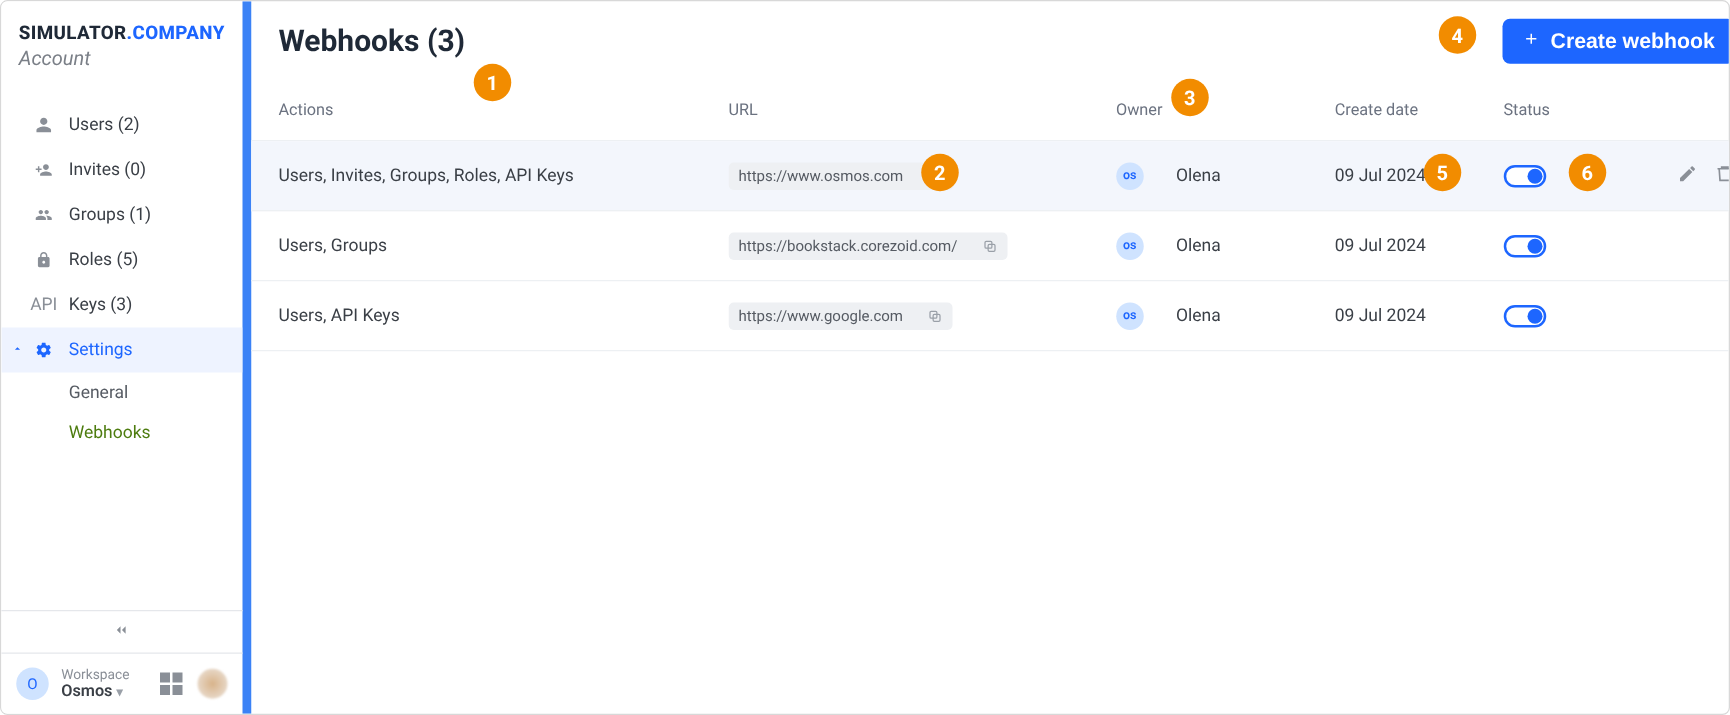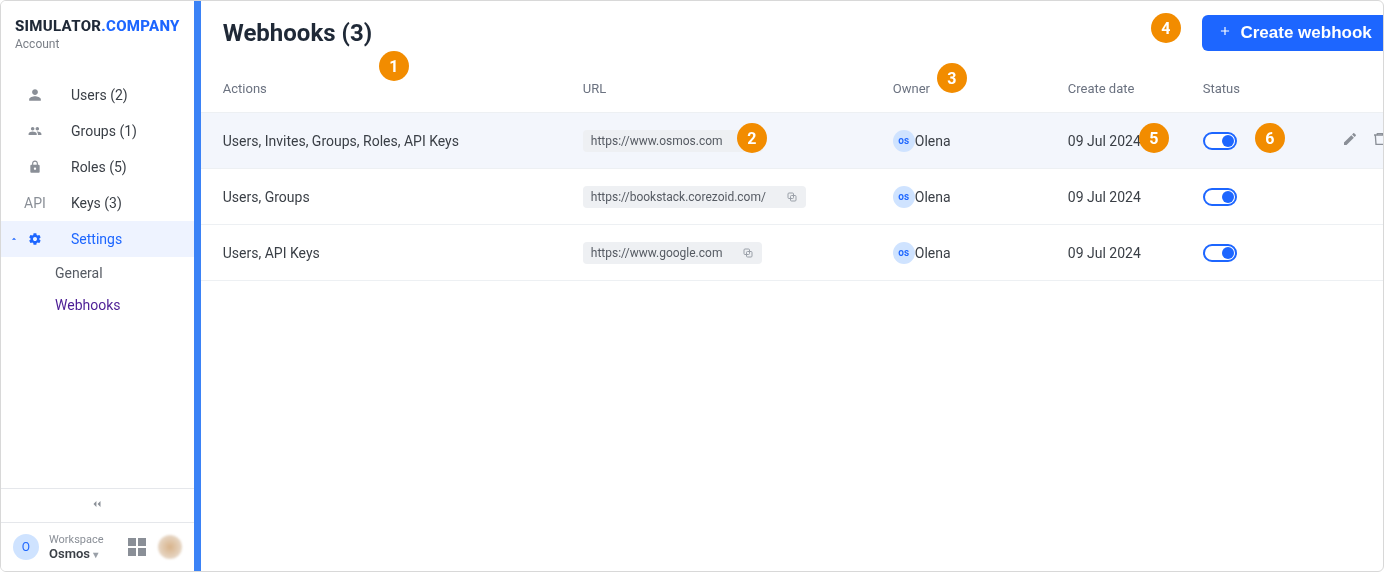--- a/index.html
+++ b/index.html
@@ -32,33 +32,34 @@
       padding: 16px 14px 4px 14px;
     }
     .brand-title {
       font-weight: 800;
       font-size: 15px;
       letter-spacing: 0.3px;
     }
     .brand-black { color: #1f2937; }
     .brand-blue { color: #1d66ff; }
     .brand-sub {
-      font-size: 12px;
+      font-size: 16px;
       color: #7a7f87;
       margin-top: 2px;
+      font-style: italic;
     }
     .nav {
       margin-top: 22px;
       flex: 1;
       overflow: auto;
     }
     .nav-item {
       display: flex;
       align-items: center;
-      gap: 28px;
+      gap: 12px;
       padding: 10px 16px 10px 26px;
       color: #3a3f46;
       cursor: pointer;
       font-size: 14px;
     }
     .nav-item .icon { width: 16px; color: #8a8f97; display:flex; align-items:center; justify-content:center; }
     .nav-item.active {
       background: #eef3ff;
       color: #1d66ff;
     }
@@ -67,21 +68,21 @@
       position: absolute;
       left: 8px;
     }
     .nav-item.settings { position: relative; }
     .nav-sub {
       padding: 8px 16px 8px 54px;
       color: #565b63;
       cursor: pointer;
       font-size: 14px;
     }
-    .nav-sub.active { color: #4c1d95; }
+    .nav-sub.active { color: #4d7c0f; }
     .sidebar-bottom {
       border-top: 1px solid #e5e7eb;
     }
     .collapse-row {
       display:flex; align-items:center; justify-content:center;
       height: 34px; color:#8a8f97; cursor:pointer;
       border-bottom: 1px solid #e5e7eb;
     }
     .workspace-row {
       display:flex; align-items:center; gap:10px;
@@ -135,21 +136,21 @@
       border-bottom: 1px solid #edf0f3;
       font-size:14px; color:#3a3f46;
     }
     .trow.hover { background:#f3f6fc; }
     .url-chip {
       display:inline-flex; align-items:center; gap:20px;
       background:#eef0f3; border-radius:4px;
       padding: 4px 8px; font-size:12px; color:#565b63;
     }
     .copy-icon { color:#9aa0a8; display:flex; }
-    .owner-cell { display:flex; align-items:center; gap:0; }
+    .owner-cell { display:flex; align-items:center; gap:26px; }
     .owner-avatar {
       width:22px; height:22px; border-radius:50%;
       background:#cfe3ff; color:#1d66ff; font-size:10px; font-weight:600;
       display:flex; align-items:center; justify-content:center;
     }
     .toggle {
       width:34px; height:18px; border-radius:10px; background:#fff; border:2px solid #1d66ff;
       position:relative; cursor:pointer;
     }
     .toggle .knob {
@@ -182,20 +183,28 @@
     </div>
 
     <nav class="nav">
       <div class="nav-item">
         <span class="icon">
           <svg width="14" height="14" viewBox="0 0 24 24" fill="currentColor">
               <path d="M12 12c2.7 0 5-2.2 5-5s-2.3-5-5-5-5 2.2-5 5 2.3 5 5 5zm0 2c-3.3 0-10 1.7-10 5v3h20v-3c0-3.3-6.7-5-10-5z"></path>
             </svg>
         </span>
         <span>Users (2)</span>
+      </div>
+      <div class="nav-item">
+        <span class="icon">
+          <svg width="14" height="14" viewBox="0 0 24 24" fill="currentColor">
+              <path d="M15 12c2.2 0 4-1.8 4-4s-1.8-4-4-4-4 1.8-4 4 1.8 4 4 4zm-9-2v-3h-2v3h-3v2h3v3h2v-3h3v-2h-3zm9 4c-2.7 0-8 1.3-8 4v2h16v-2c0-2.7-5.3-4-8-4z"></path>
+            </svg>
+        </span>
+        <span>Invites (0)</span>
       </div>
       <div class="nav-item">
         <span class="icon">
           <svg width="14" height="14" viewBox="0 0 24 24" fill="currentColor">
               <path d="M16 11c1.7 0 3-1.3 3-3s-1.3-3-3-3-3 1.3-3 3 1.3 3 3 3zm-8 0c1.7 0 3-1.3 3-3s-1.3-3-3-3-3 1.3-3 3 1.3 3 3 3zm0 2c-2.3 0-7 1.2-7 3.5v2.5h14v-2.5c0-2.3-4.7-3.5-7-3.5zm8 0c-.3 0-.6 0-1 .1 1.2.9 2 2 2 3.4v2.5h6v-2.5c0-2.3-4.7-3.5-7-3.5z"></path>
             </svg>
         </span>
         <span>Groups (1)</span>
       </div>
       <div class="nav-item">

